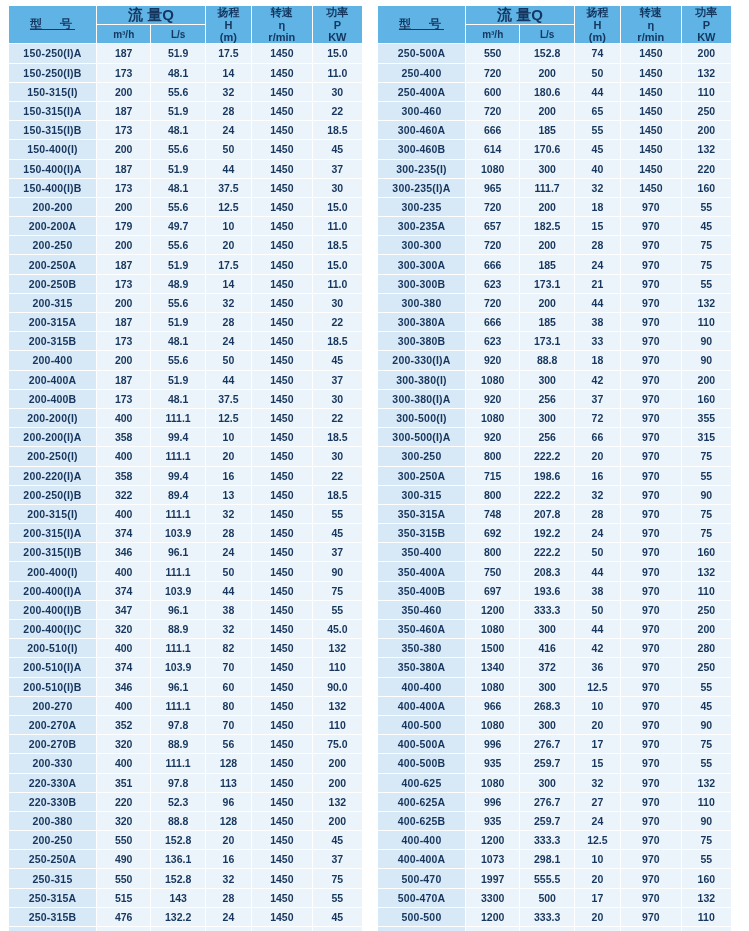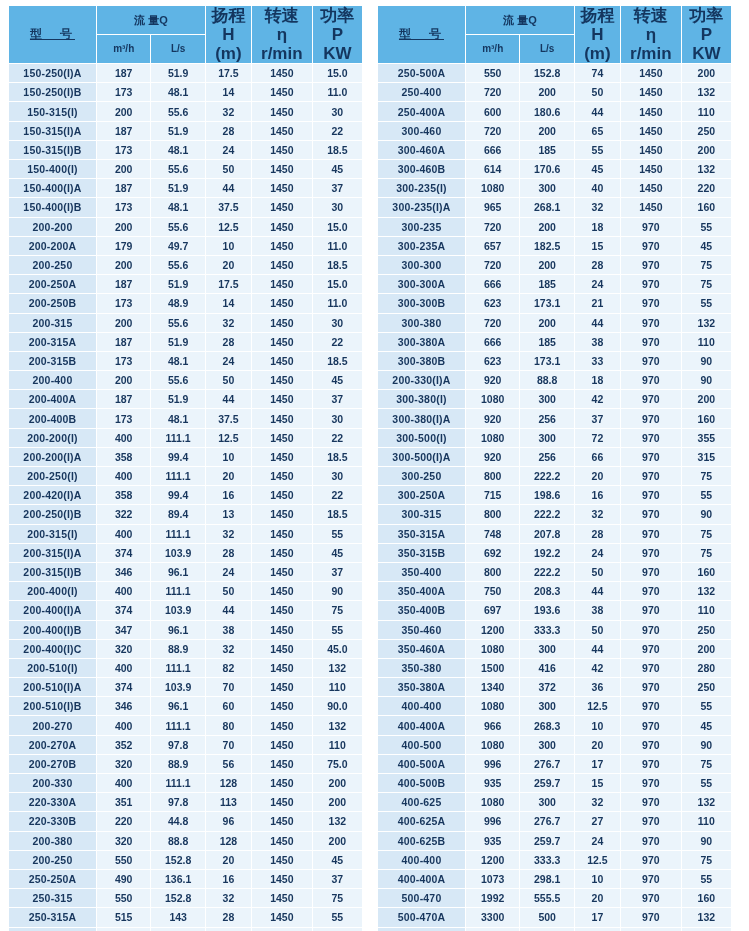--- a/index.html
+++ b/index.html
@@ -39,30 +39,30 @@
     padding: 0;
     text-align: center;
     vertical-align: middle;
     height: 18.2px;
     line-height: 1.15;
   }
   .hdr-top th {
     background: #5fb4e5;
     color: #14365f;
     font-weight: bold;
-    font-size: 17px;
+    font-size: 11px;
     height: 26px;
   }
   .hdr-top th.model {
     font-size: 12px;
     letter-spacing: 3px;
     text-decoration: underline;
   }
   .hdr-top th.flow {
-    font-size: 11px;
+    font-size: 15px;
   }
   .hdr-sub th {
     background: #5fb4e5;
     color: #14365f;
     font-weight: bold;
     font-size: 10px;
     height: 22px;
   }
   .hdr-top th .stack {
     display: block;
@@ -301,21 +301,21 @@
           </tr>
           <tr>
             <td class="model">200-250(I)</td>
             <td class="num">400</td>
             <td class="num">111.1</td>
             <td class="num">20</td>
             <td class="num">1450</td>
             <td class="num">30</td>
           </tr>
           <tr>
-            <td class="model">200-420(I)A</td>
+            <td class="model">200-220(I)A</td>
             <td class="num">358</td>
             <td class="num">99.4</td>
             <td class="num">16</td>
             <td class="num">1450</td>
             <td class="num">22</td>
           </tr>
           <tr>
             <td class="model">200-250(I)B</td>
             <td class="num">322</td>
             <td class="num">89.4</td>
@@ -439,21 +439,21 @@
             <td class="model">220-330A</td>
             <td class="num">351</td>
             <td class="num">97.8</td>
             <td class="num">113</td>
             <td class="num">1450</td>
             <td class="num">200</td>
           </tr>
           <tr>
             <td class="model">220-330B</td>
             <td class="num">220</td>
-            <td class="num">44.8</td>
+            <td class="num">52.3</td>
             <td class="num">96</td>
             <td class="num">1450</td>
             <td class="num">132</td>
           </tr>
           <tr>
             <td class="model">200-380</td>
             <td class="num">320</td>
             <td class="num">88.8</td>
             <td class="num">128</td>
             <td class="num">1450</td>
@@ -597,21 +597,21 @@
             <td class="model">300-235(I)</td>
             <td class="num">1080</td>
             <td class="num">300</td>
             <td class="num">40</td>
             <td class="num">1450</td>
             <td class="num">220</td>
           </tr>
           <tr>
             <td class="model">300-235(I)A</td>
             <td class="num">965</td>
-            <td class="num">268.1</td>
+            <td class="num">111.7</td>
             <td class="num">32</td>
             <td class="num">1450</td>
             <td class="num">160</td>
           </tr>
           <tr>
             <td class="model">300-235</td>
             <td class="num">720</td>
             <td class="num">200</td>
             <td class="num">18</td>
             <td class="num">970</td>
@@ -884,21 +884,21 @@
           <tr>
             <td class="model">400-400A</td>
             <td class="num">1073</td>
             <td class="num">298.1</td>
             <td class="num">10</td>
             <td class="num">970</td>
             <td class="num">55</td>
           </tr>
           <tr>
             <td class="model">500-470</td>
-            <td class="num">1992</td>
+            <td class="num">1997</td>
             <td class="num">555.5</td>
             <td class="num">20</td>
             <td class="num">970</td>
             <td class="num">160</td>
           </tr>
           <tr>
             <td class="model">500-470A</td>
             <td class="num">3300</td>
             <td class="num">500</td>
             <td class="num">17</td>

